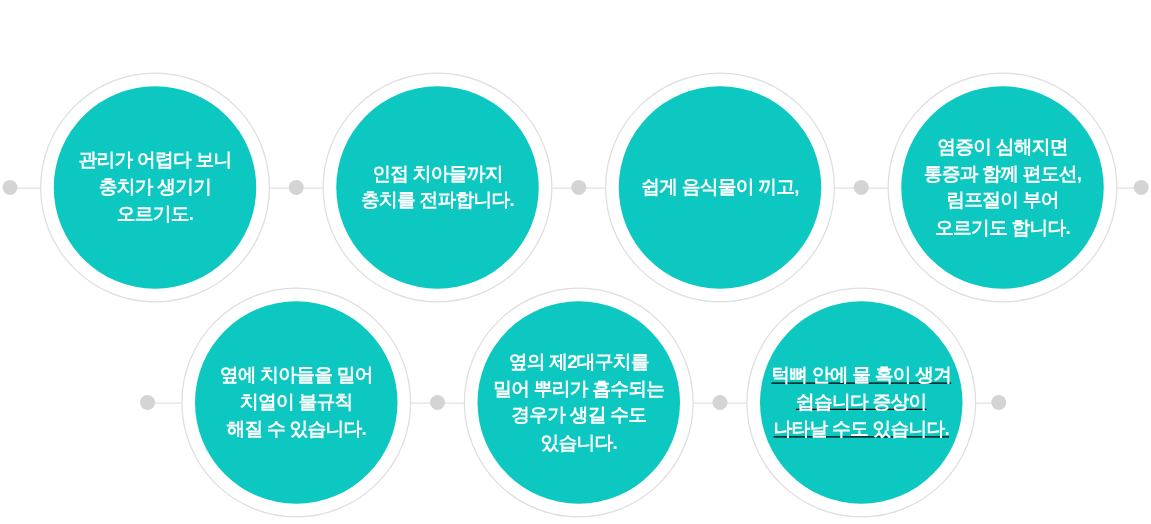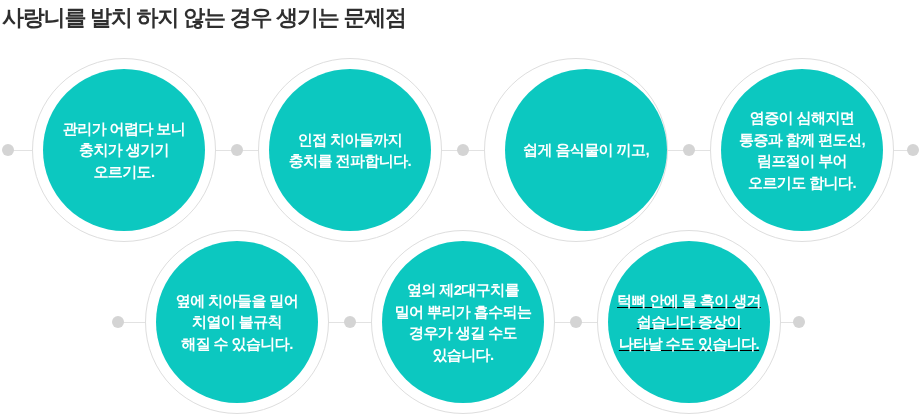--- a/index.html
+++ b/index.html
@@ -71,39 +71,38 @@
     width: 12px;
     height: 12px;
     border-radius: 50%;
     background: var(--c-dot, #d4d4d4);
   }
 </style>
 </head>
 <body>
 
 <div class="canvas">
-  <h1 class="page-title">사랑니를 발치 하지 않는 경우 생기는 문제점</h1>
   <div class="diagram" id="diagram">
       <div class="connector-line" style="left: 8px; top: 149.5px; width: 24px;"></div>
       <div class="connector-dot" style="left: 2px; top: 144px;"></div>
       <div class="circle-node" style="left: 32px; top: 58px;">
         <div class="circle-disc">
           <p class="circle-text"><span>관리가 어렵다 보니</span><br><span>충치가 생기기</span><br><span>오르기도.</span></p>
         </div>
       </div>
       <div class="connector-line" style="left: 216px; top: 149.5px; width: 42px;"></div>
       <div class="connector-dot" style="left: 231px; top: 144px;"></div>
       <div class="circle-node" style="left: 258px; top: 58px;">
         <div class="circle-disc">
           <p class="circle-text"><span>인접 치아들까지</span><br><span>충치를 전파합니다.</span></p>
         </div>
       </div>
       <div class="connector-line" style="left: 442px; top: 149.5px; width: 42px;"></div>
       <div class="connector-dot" style="left: 457px; top: 144px;"></div>
-      <div class="circle-node" style="left: 484px; top: 58px; justify-content: flex-end;">
+      <div class="circle-node" style="left: 484px; top: 58px;">
         <div class="circle-disc">
           <p class="circle-text"><span>쉽게 음식물이 끼고,</span><br></p>
         </div>
       </div>
       <div class="connector-line" style="left: 668px; top: 149.5px; width: 42px;"></div>
       <div class="connector-dot" style="left: 683px; top: 144px;"></div>
       <div class="circle-node" style="left: 710px; top: 58px;">
         <div class="circle-disc">
           <p class="circle-text"><span>염증이 심해지면</span><br><span>통증과 함께 편도선,</span><br><span>림프절이 부어</span><br><span>오르기도 합니다.</span></p>
         </div>

